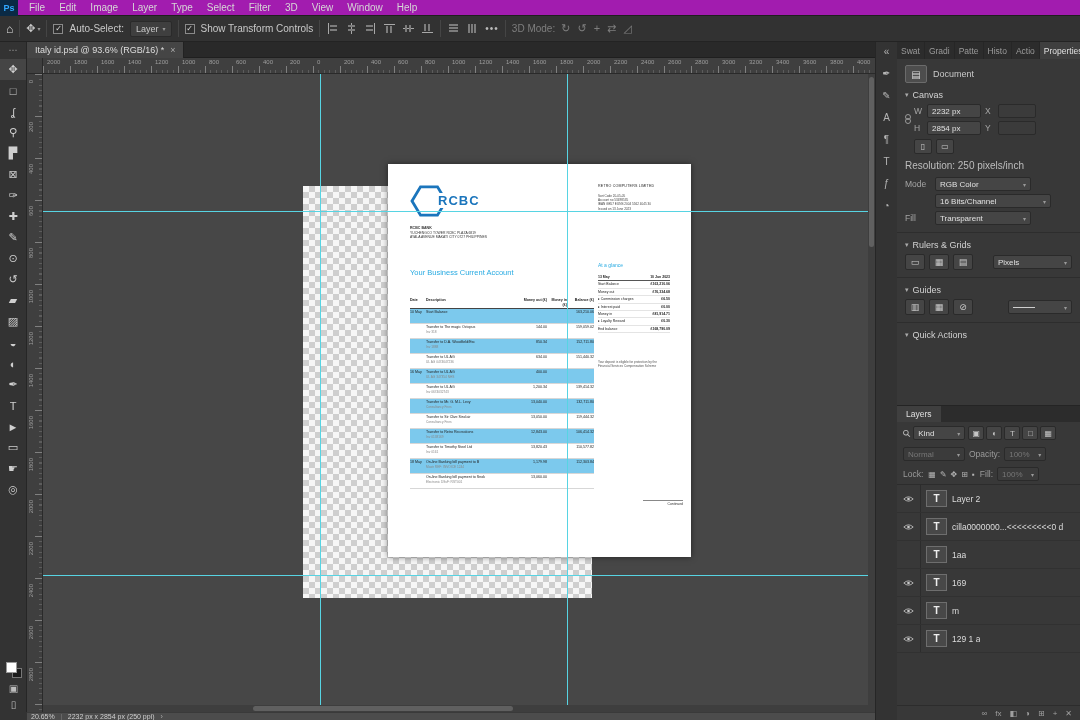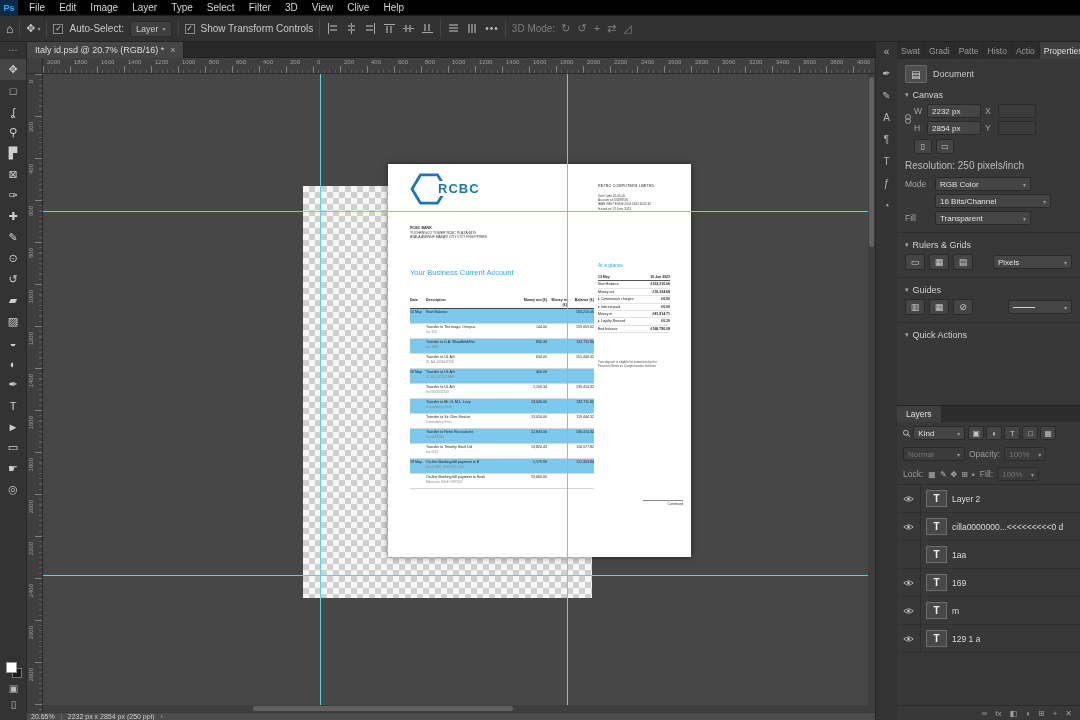--- a/index.html
+++ b/index.html
@@ -1,21 +1,21 @@
 <!DOCTYPE html>
 <html style="--accent_cyan: #29abe2; --logo_blue: #1b75bc; --row_highlight: #7cc9ed; --guide_cyan: #57d4e3; --ps_blue: #31a8ff;"><head>
 <meta charset="utf-8">
 <style>
   *{box-sizing:border-box;margin:0;padding:0}
   html,body{background:#1e1e1e}
   body{font-family:"Liberation Sans","DejaVu Sans",sans-serif}
   #app{position:relative;width:1080px;height:720px;background:#474747;overflow:hidden;color:#d6d6d6}
 
   
-  .menubar{position:absolute;left:0;top:0;width:1080px;height:16px;background:#000000;border-bottom:1px solid #1f1f1f;display:flex;align-items:center;font-size:10px;color:#d6d6d6;z-index:50}
+  .menubar{position:absolute;left:0;top:0;width:1080px;height:16px;background:#a21caf;border-bottom:1px solid #1f1f1f;display:flex;align-items:center;font-size:10px;color:#d6d6d6;z-index:50}
   .ps-logo{width:18px;height:16px;background:#0a2a45;color:var(--ps_blue,#31a8ff);font-size:9px;font-weight:bold;display:flex;align-items:center;justify-content:center;margin-right:4px}
   .menu-item{padding:0 7px;line-height:16px;cursor:default}
 
   
   .optionsbar{position:absolute;left:0;top:16px;width:1080px;height:26px;background:#323232;border-bottom:1px solid #232323;display:flex;align-items:center;gap:6px;padding:0 6px;font-size:10px;color:#c8c8c8;z-index:49}
   .ob-div{width:1px;height:17px;background:#454545}
   .ob-home{font-size:12px;color:#ddd}
   .ob-tool{display:flex;align-items:center;gap:2px;font-size:11px}
   .mini-caret{font-size:6px;color:#999}
   .checkbox{width:10px;height:10px;border:1px solid #8a8a8a;background:#2e2e2e;color:#ddd;font-size:8px;line-height:8px;display:flex;align-items:center;justify-content:center}
@@ -69,21 +69,21 @@
   .page{position:absolute;left:345px;top:90px;width:303px;height:393px;background:#fff;box-shadow:0 0 6px rgba(0,0,0,.5);z-index:2;overflow:hidden;color:#222}
   .guide{position:absolute;background:var(--guide_cyan,#57d4e3);z-index:5}
   .guide.v{width:1px;top:0;height:100%}
   .guide.h{height:1px;left:0;width:100%}
   .vscroll{position:absolute;right:0;top:0;width:7px;height:100%;background:#3e3e3e;z-index:6}
   .vthumb{position:absolute;right:1px;top:3px;width:5px;height:170px;background:#606060;border-radius:3px}
   .hscroll{position:absolute;left:0;bottom:0;height:7px;width:100%;background:#3e3e3e;z-index:6}
   .hthumb{position:absolute;left:210px;top:1px;height:5px;width:260px;background:#606060;border-radius:3px}
 
   
-  .logo{position:absolute;left:22px;top:8px;width:90px;height:36px}
+  .logo{position:absolute;left:22px;top:20px;width:90px;height:36px}
   .logo svg{position:absolute;left:0;top:0}
   .logo-text{position:absolute;left:27px;top:9px;font-size:13px;font-weight:bold;color:var(--logo_blue,#1b75bc);background:#fff;padding:0 1px;letter-spacing:1px}
   .bankline{position:absolute;left:22px;top:62px;font-size:3.4px;line-height:4.6px;color:#333}
   .bankline .b1{font-weight:bold;font-size:3.6px}
   .cust{position:absolute;left:210px;top:20px;font-size:3.6px;letter-spacing:.2px;color:#222}
   .meta{position:absolute;left:210px;top:30px;font-size:3.1px;line-height:4.2px;color:#444}
   .stmt-heading{position:absolute;left:22px;top:104px;font-size:7.5px;color:var(--accent_cyan,#29abe2)}
   .glance-t{position:absolute;left:210px;top:98px;font-size:5px;color:var(--accent_cyan,#29abe2)}
   .glance{position:absolute;left:210px;top:110px;width:72px;font-size:3.5px;color:#222}
   .g-row{display:flex;justify-content:space-between;border-bottom:1px solid #e4e4e4;padding:1px 0;line-height:4.4px}
@@ -176,21 +176,21 @@
     <span style="display:flex">
         <span class="menu-item">File</span>
         <span class="menu-item">Edit</span>
         <span class="menu-item">Image</span>
         <span class="menu-item">Layer</span>
         <span class="menu-item">Type</span>
         <span class="menu-item">Select</span>
         <span class="menu-item">Filter</span>
         <span class="menu-item">3D</span>
         <span class="menu-item">View</span>
-        <span class="menu-item">Clive</span>
+        <span class="menu-item">Window</span>
         <span class="menu-item">Help</span>
       </span>
   </div>
 
   <div class="optionsbar">
     <span class="ob-home">⌂</span>
     <div class="ob-div"></div>
     <span class="ob-tool">
         <span>✥</span>
         <span class="mini-caret">▾</span>
@@ -257,21 +257,21 @@
         <span class="sw-bg"></span>
         <span class="sw-fg"></span>
       </span>
       <span class="tb-misc">▣</span>
       <span class="tb-misc">▯</span>
     </div>
   </div>
 
   <div class="tabbar">
     <span class="doctab">
-      <span>Italy id.psd @ 20.7% (RGB/16) *</span>
+      <span>Italy id.psd @ 93.6% (RGB/16) *</span>
       <span class="close">×</span>
     </span>
   </div>
 
   <div class="ruler-corner"></div>
   <div class="hruler">
       <span class="hrl" style="left: 4px;">2000</span>
       <span class="hrl" style="left: 31px;">1800</span>
       <span class="hrl" style="left: 58px;">1600</span>
       <span class="hrl" style="left: 85px;">1400</span>

